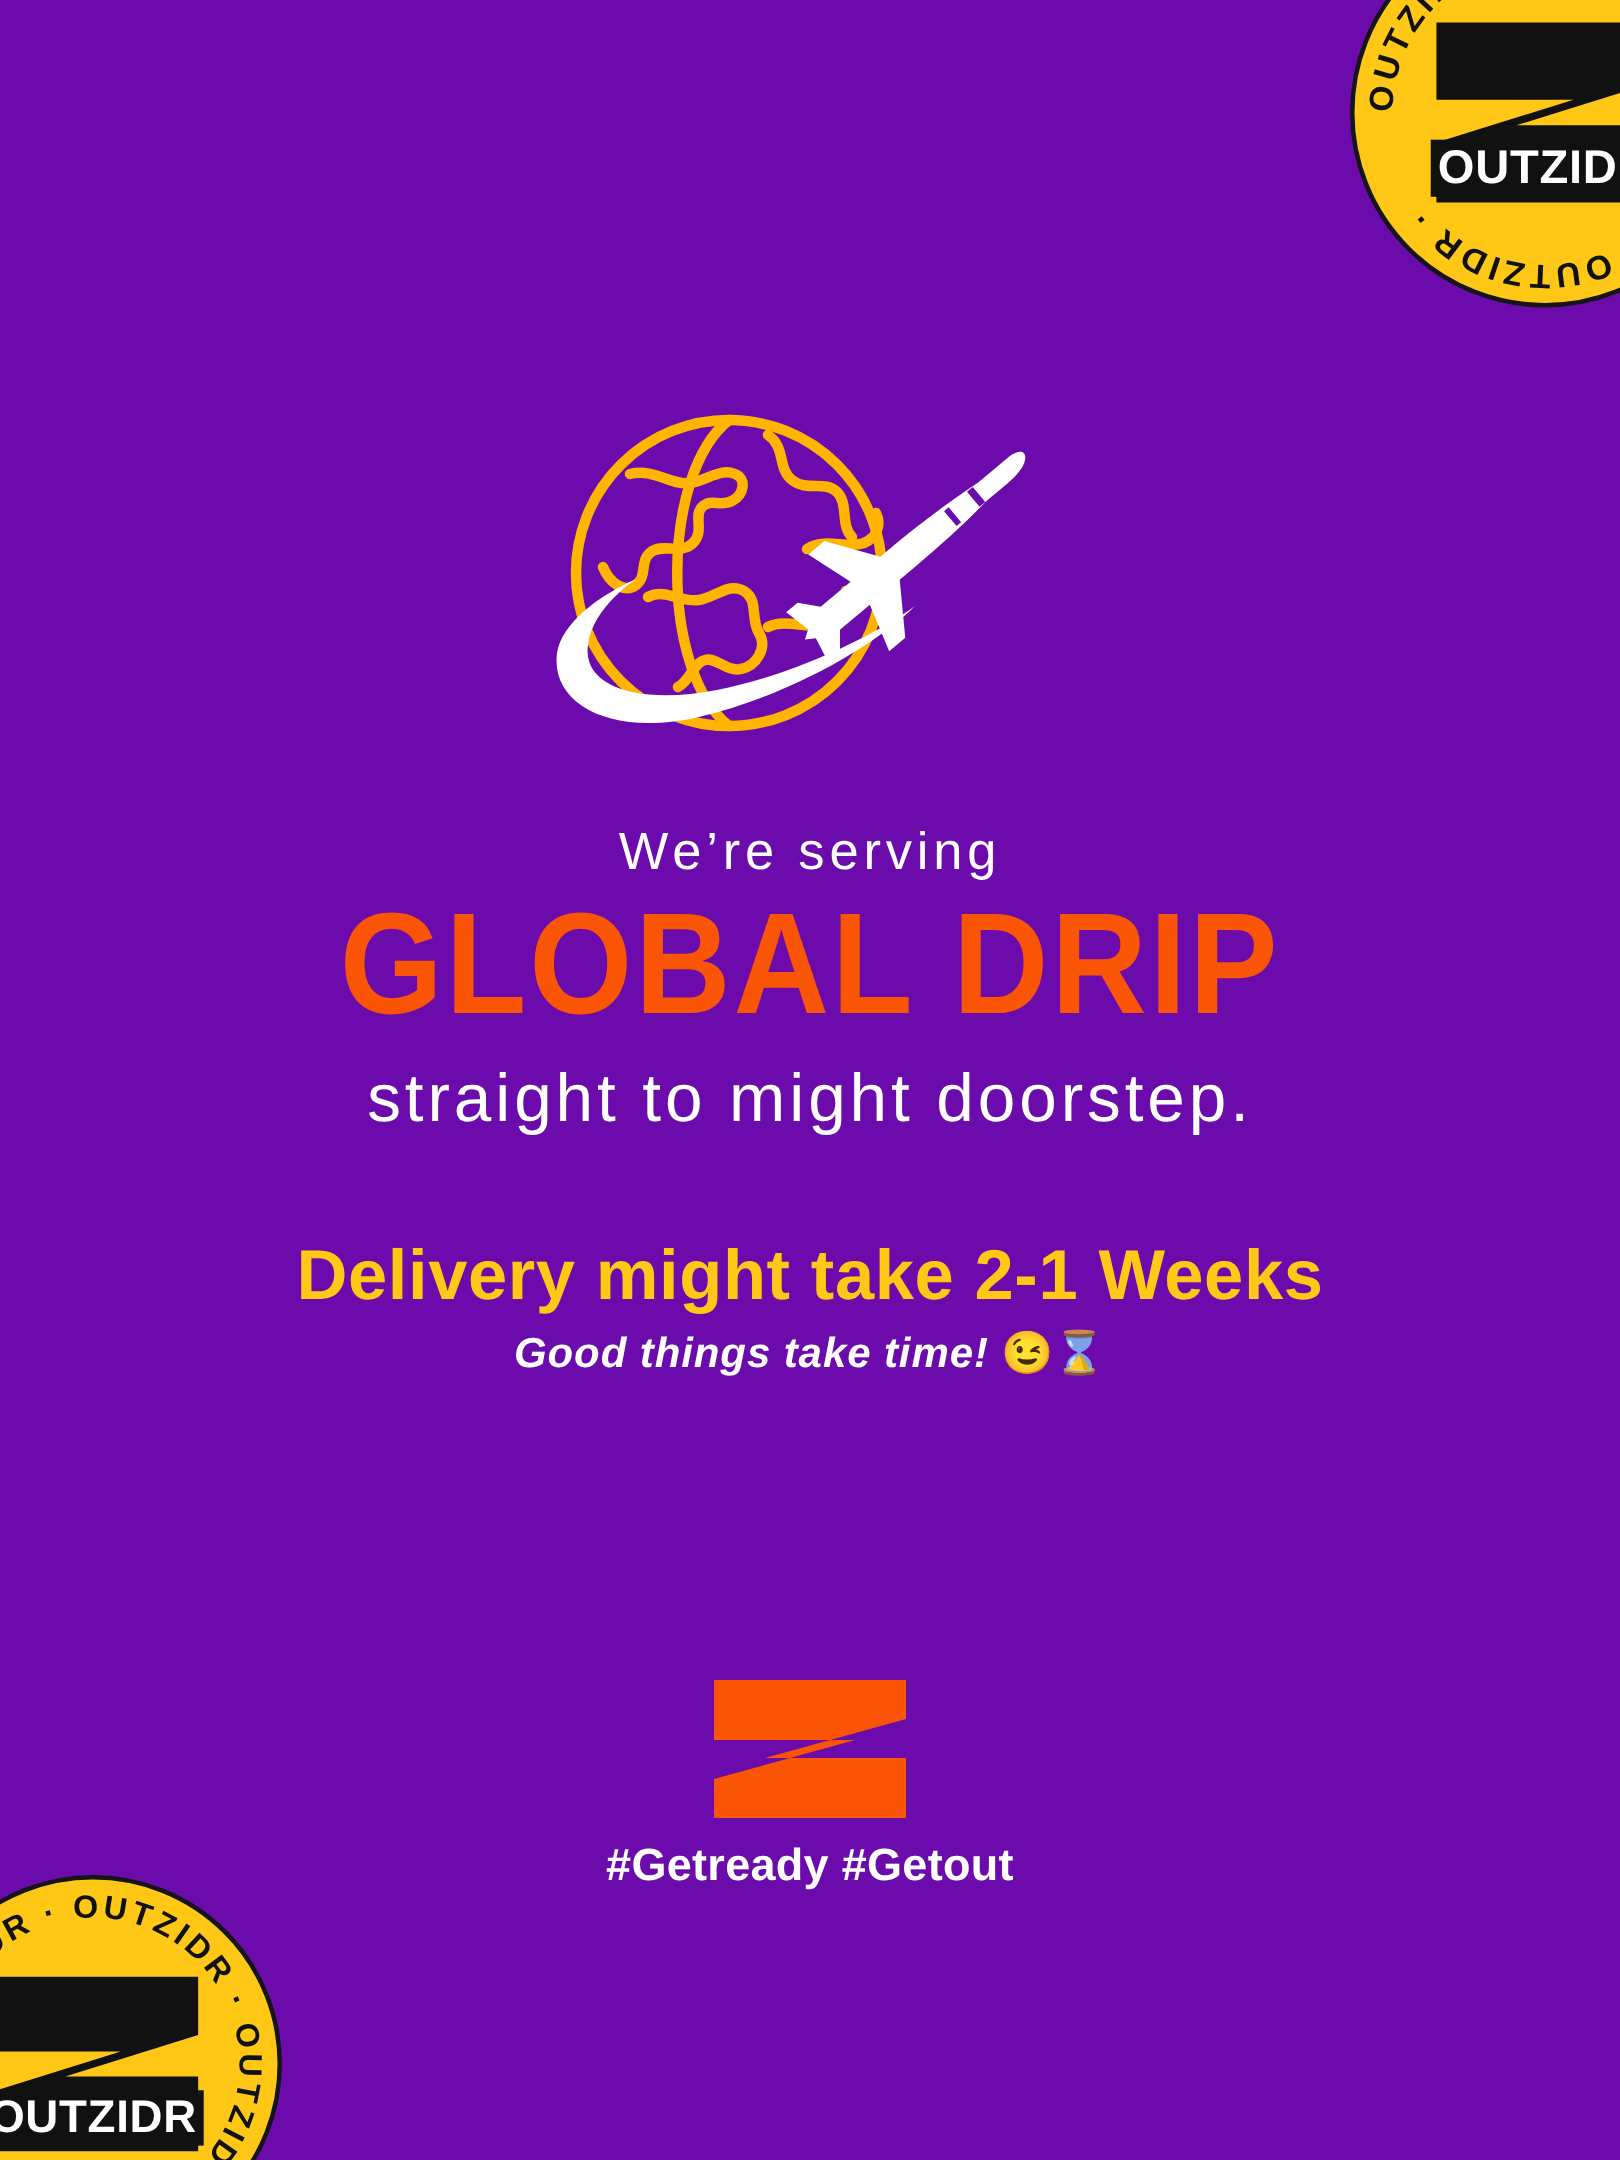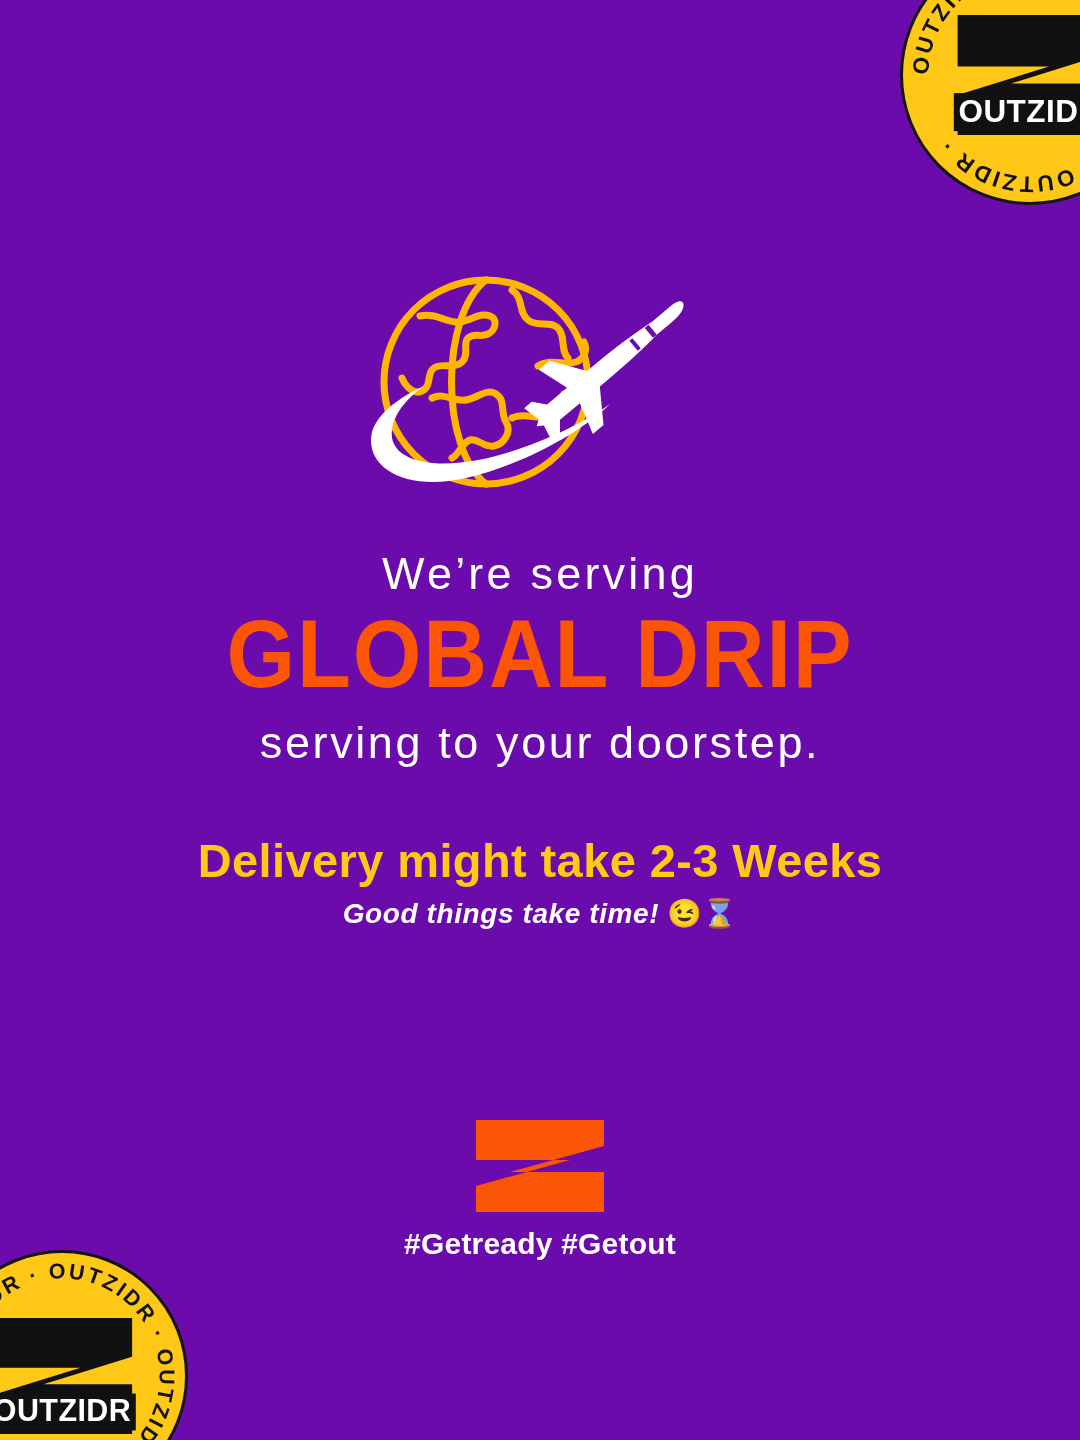--- a/index.html
+++ b/index.html
@@ -79,21 +79,21 @@
 
   
   #copy {
     position: absolute;
     left: 0;
     right: 0;
     top: 548px;
     text-align: center;
   }
   .line-serving {
-    font-size: 45px;
+    font-size: 35px;
     font-weight: 300;
     color: #ffffff;
     letter-spacing: 3.2px;
     line-height: 1.16;
     margin: 0;
   }
   .line-headline {
     margin: 6px 0 0 0;
     font-size: 96px;
     line-height: 1.0;
@@ -245,22 +245,22 @@
                  L -48,-38 L -34,-38 L -12,-6 Z" fill="#FFFFFF"></path>
         <rect x="60" y="-2" width="5" height="13" fill="#6B0BAB"></rect>
         <rect x="40" y="-2" width="4" height="13" fill="#6B0BAB"></rect>
       </g>
     </svg>
   </div>
 
   <div id="copy">
     <p class="line-serving">We’re serving</p>
     <p class="line-headline">GLOBAL DRIP</p>
-    <p class="line-doorstep">serving to your doorstep.</p>
-    <p class="line-delivery">Delivery might take 2-3 Weeks</p>
+    <p class="line-doorstep">straight to might doorstep.</p>
+    <p class="line-delivery">Delivery might take 2-1 Weeks</p>
     <p class="line-goodthings">
       <span>Good things take time!</span>
       <span class="emoji">😉⌛</span>
     </p>
   </div>
 
   <div id="footer">
     <div id="brand-z">
       <svg viewBox="0 0 128 92" aria-hidden="true">
         <path d="M0,0 L128,0 L128,26 L34,52 L128,52 L128,92 L0,92 L0,66 L94,40 L0,40 Z" fill="#FA5504"></path>

